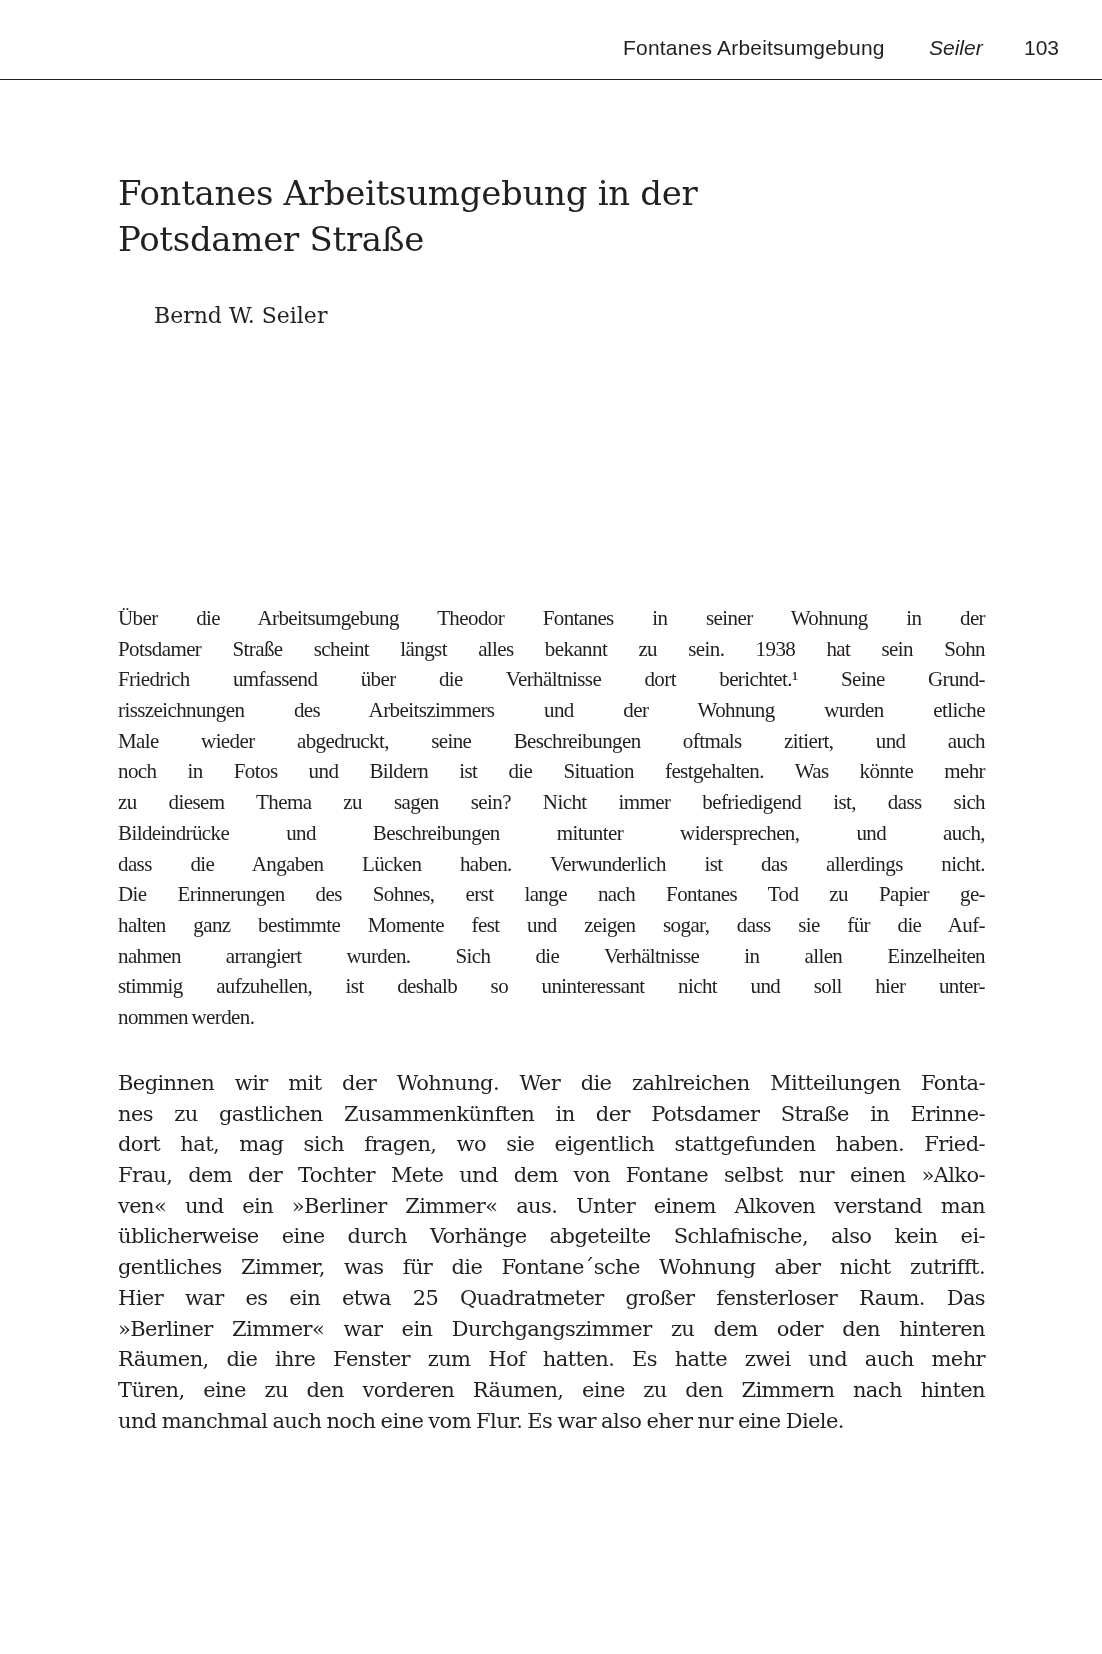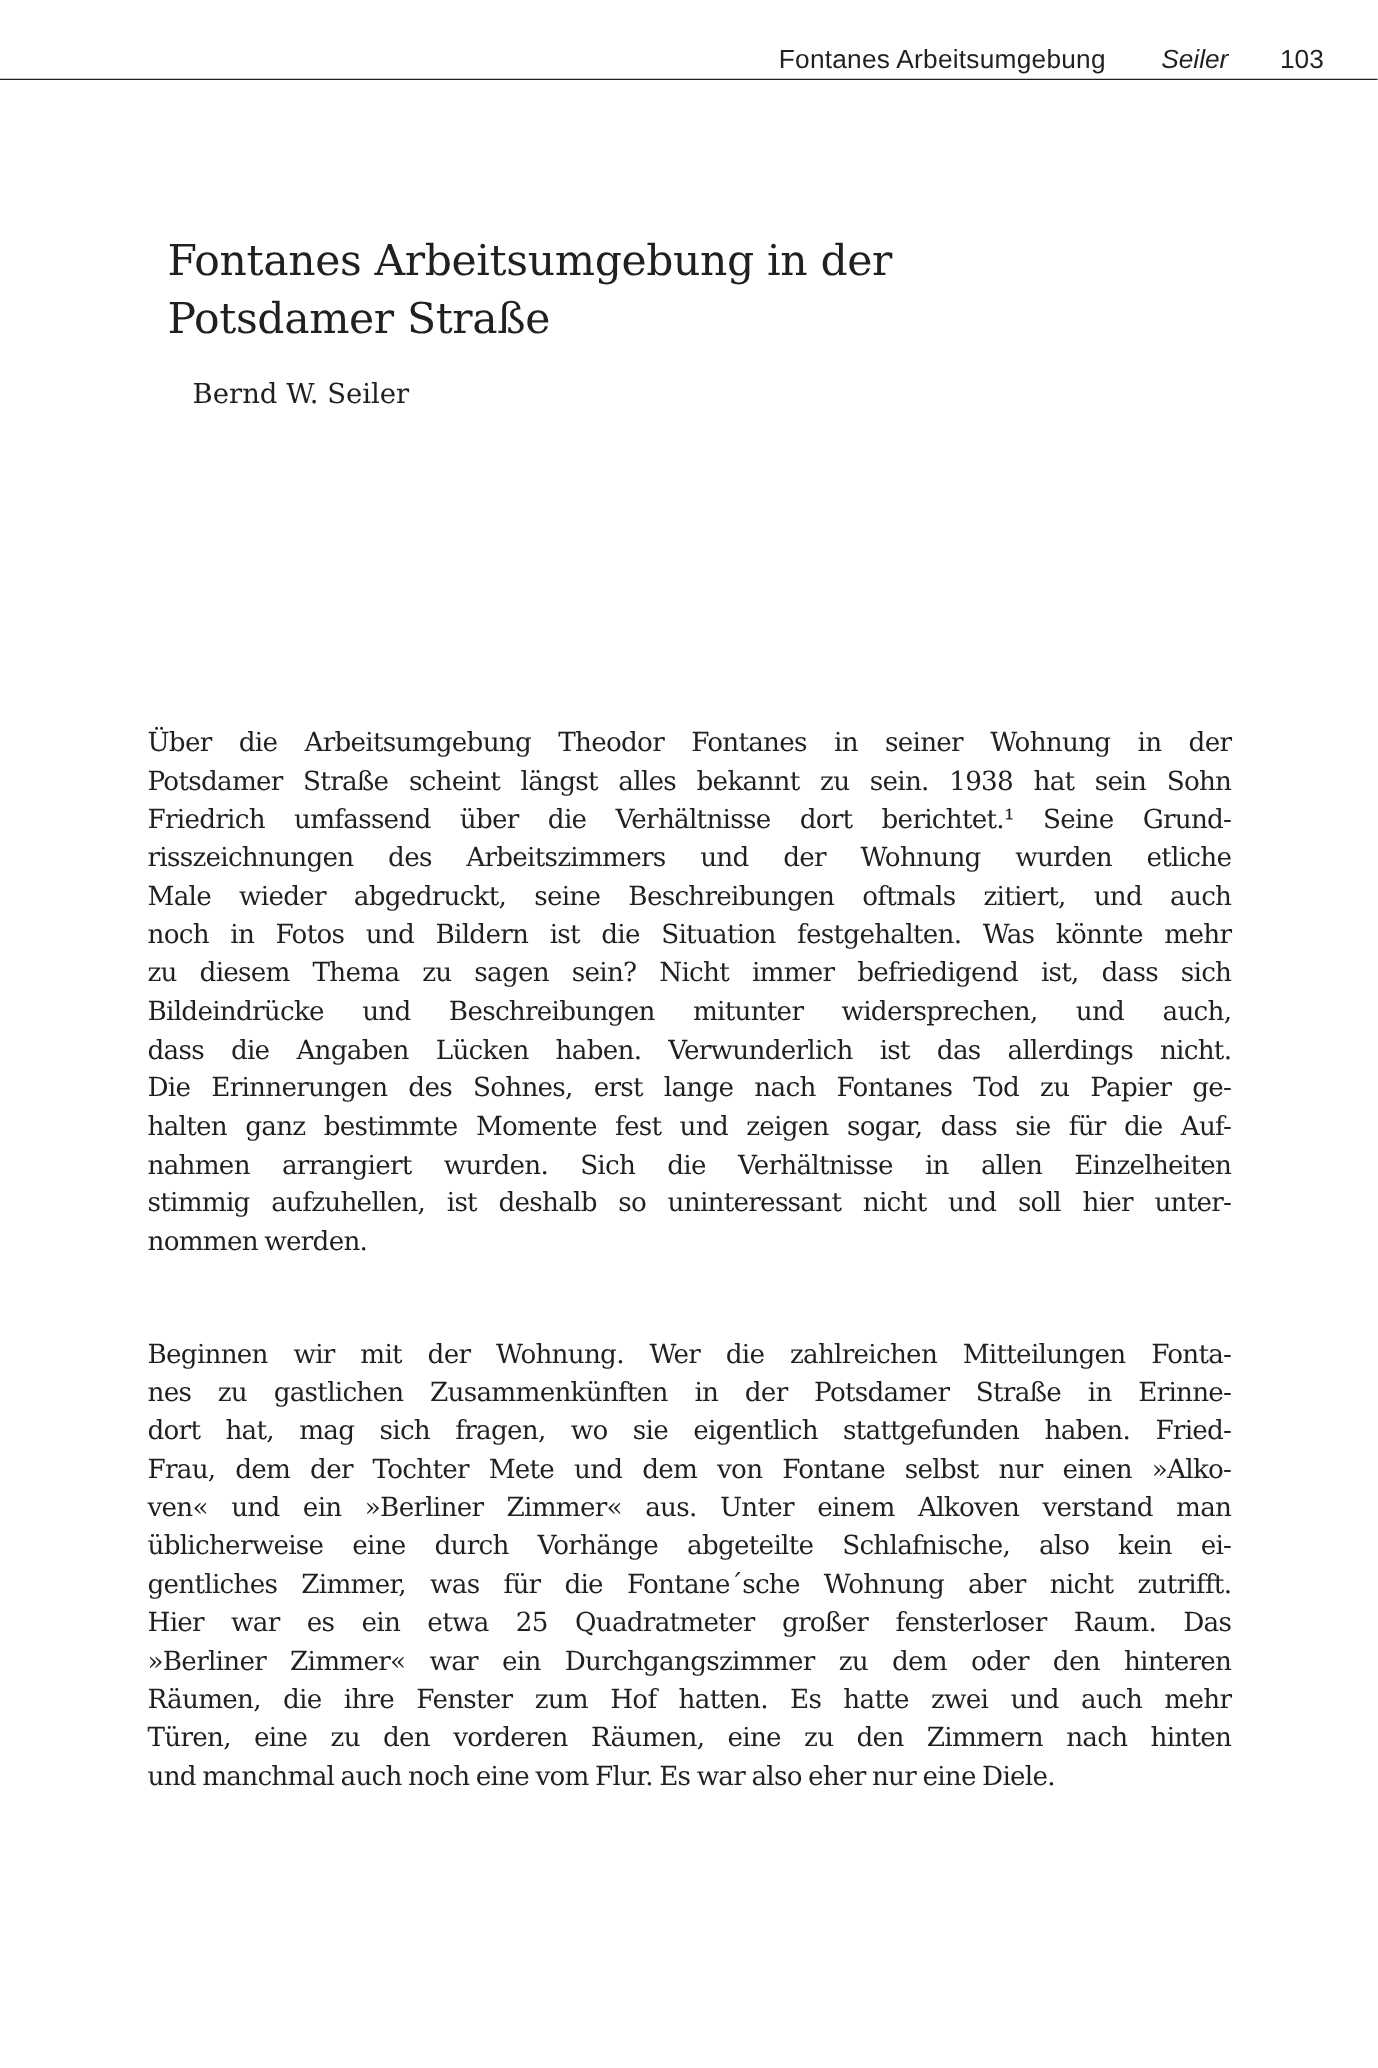--- a/index.html
+++ b/index.html
@@ -12,21 +12,21 @@
       height: 1654px;
       position: relative;
       overflow: hidden;
       color: #231f20;
     }
     .running-head {
       position: absolute;
       top: 0;
       left: 0;
       width: 1102px;
-      height: 64px;
+      height: 80px;
       border-bottom: 1.5px solid #231f20;
       box-sizing: border-box;
       font-family: "Liberation Sans", sans-serif;
       font-size: 21px;
       color: #231f20;
     }
     .running-head .rh-title {
       position: absolute;
       left: 623px;
       top: 36px;
@@ -40,21 +40,21 @@
     }
     .running-head .rh-page {
       position: absolute;
       left: 1024px;
       top: 36px;
     }
     .article-title {
       position: absolute;
       left: 118px;
       top: 170px;
-      margin: 16px;
+      margin: 0;
       font-family: "DejaVu Serif", serif;
       font-weight: normal;
       font-size: 34px;
       line-height: 46px;
       color: #231f20;
       letter-spacing: -0.3px;
     }
     .article-author {
       position: absolute;
       left: 118px;
@@ -79,21 +79,21 @@
       text-align: justify;
       text-align-last: justify;
       white-space: nowrap;
       overflow: visible;
       letter-spacing: -0.6px;
       word-spacing: -1px;
     }
     .line.last {
       text-align-last: left;
     }
-    #para-1 { top: 579px; }
+    #para-1 { top: 603px; font-family: Liberation Serif, serif; }
     #para-2 { top: 1068px; }
   </style>
 </head>
 <body>
 
 <header class="running-head">
   <span class="rh-title">Fontanes Arbeitsumgebung</span>
   <span class="rh-author">Seiler</span>
   <span class="rh-page">103</span>
 </header>

